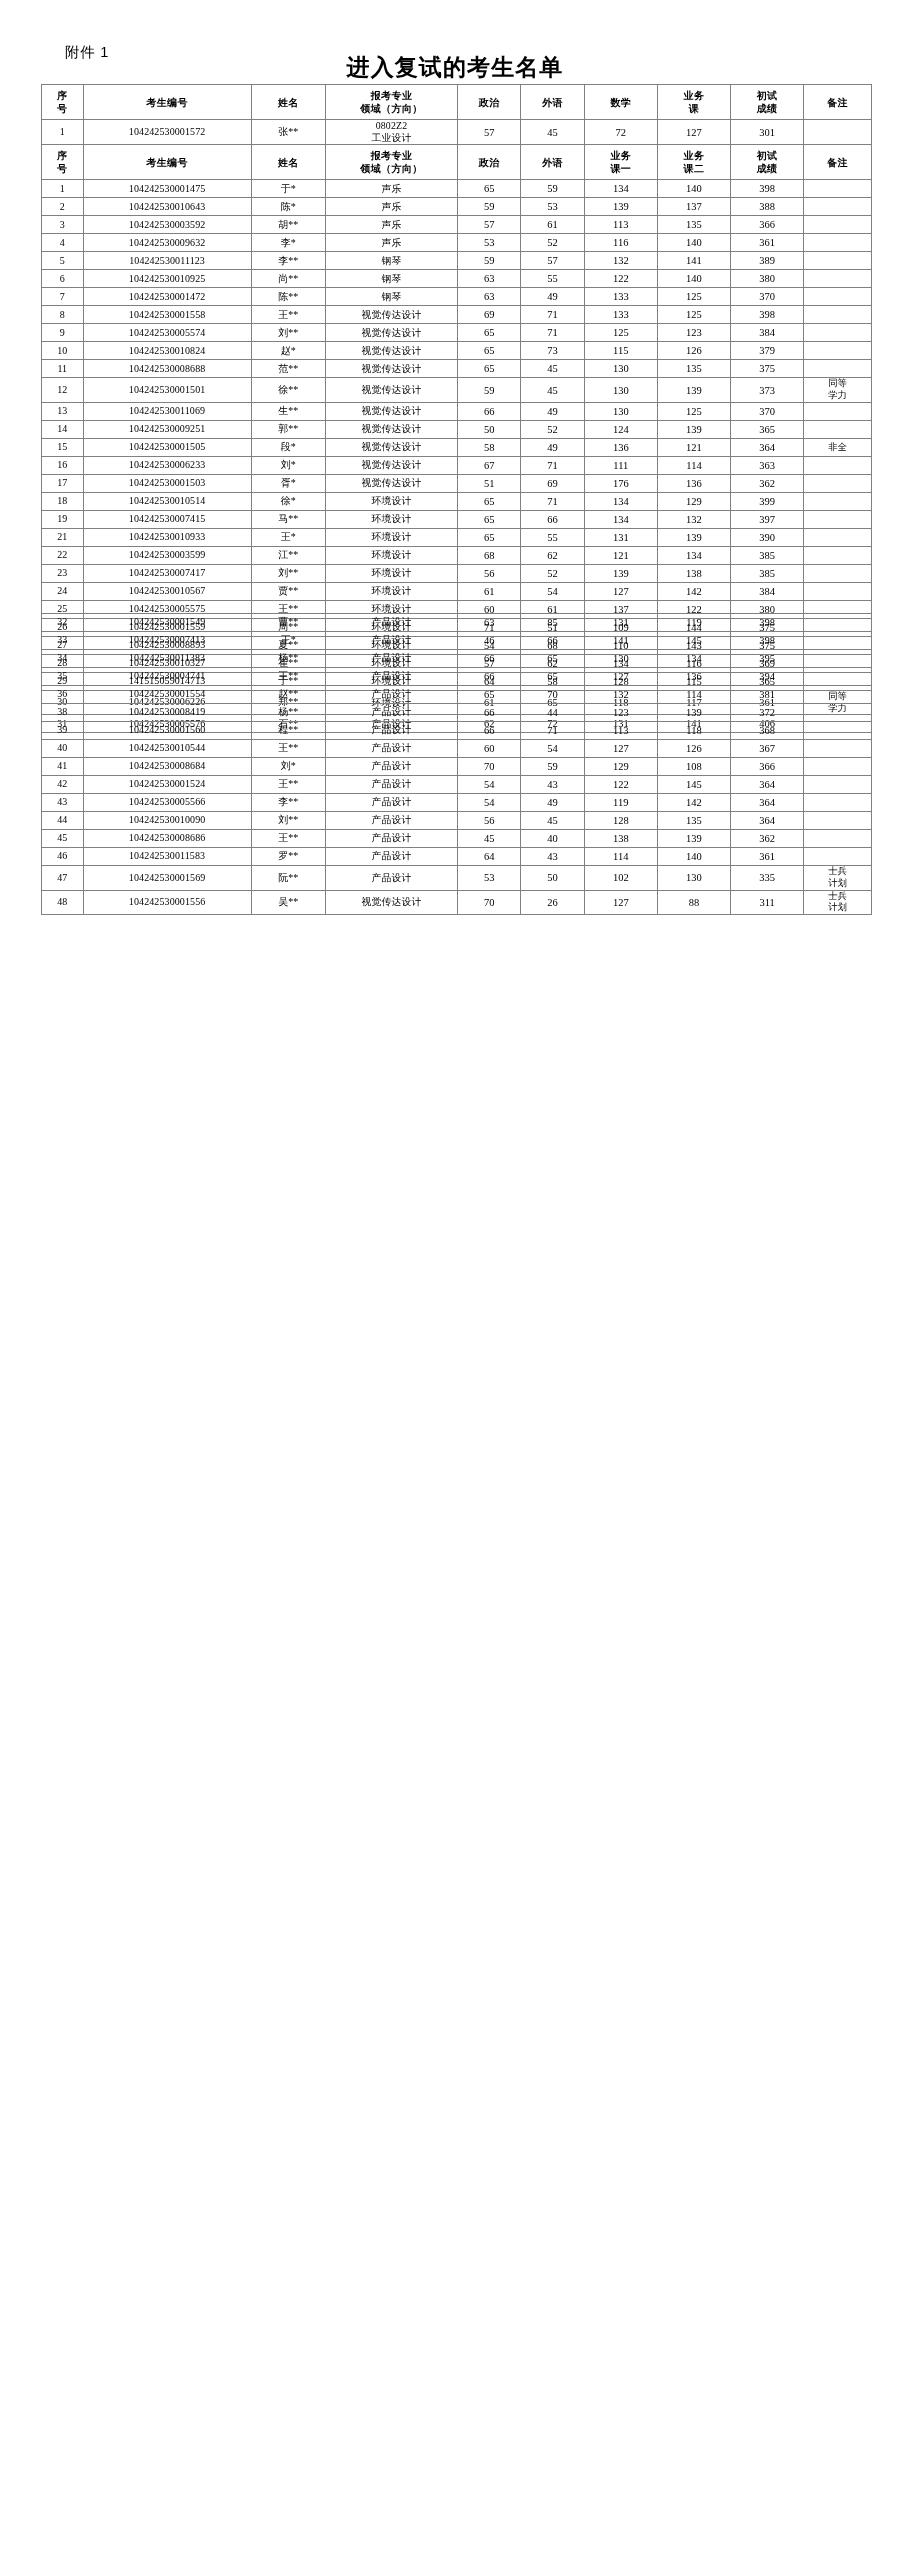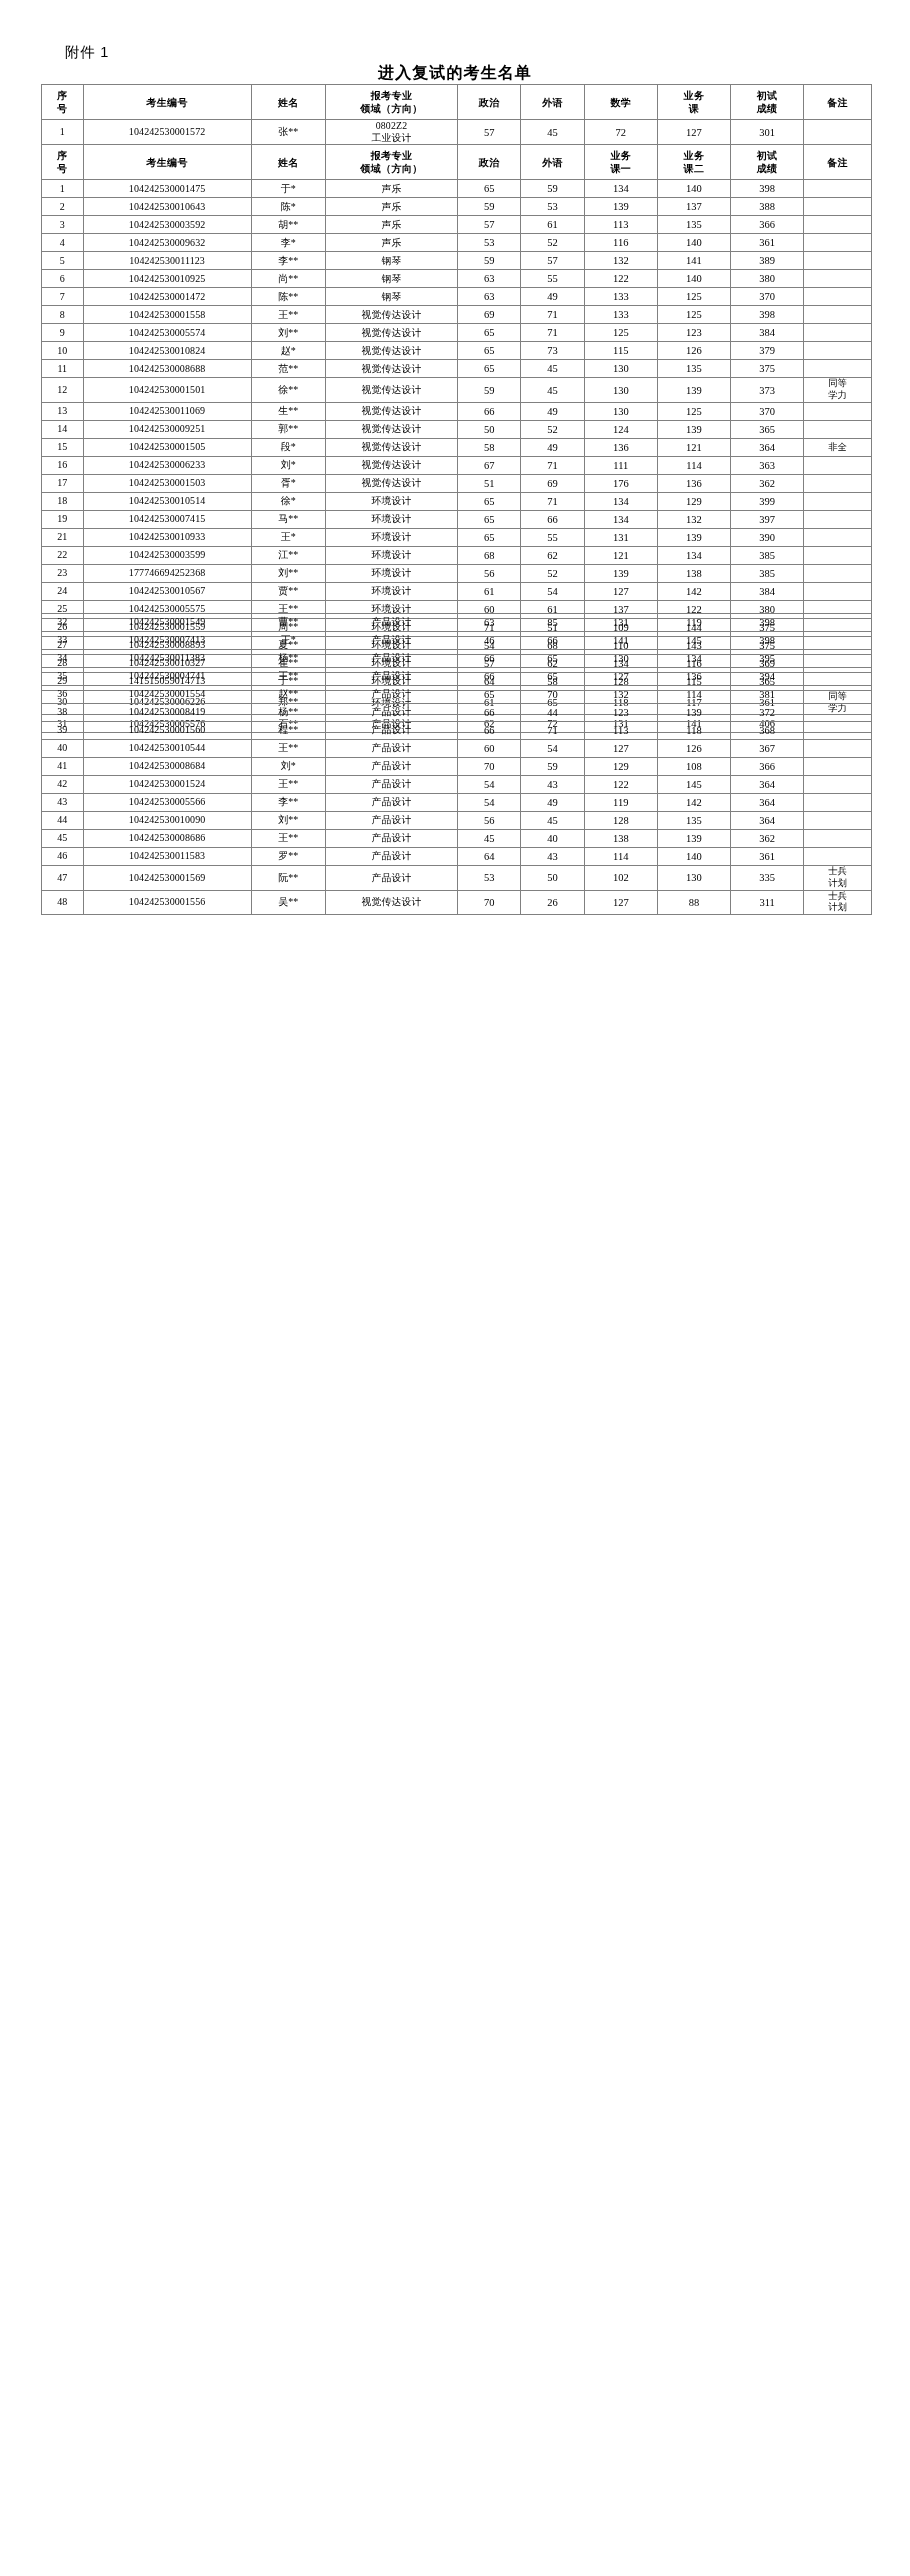--- a/index.html
+++ b/index.html
@@ -30,24 +30,24 @@
     font-size: 14.5px;
     letter-spacing: 0.7px;
     font-family: Liberation Sans, sans-serif;
     margin-left: 8px;
   }
 
   
   .doc-title {
     position: absolute;
     left: 0;
-    top: 63px;
+    top: 52px;
     width: 910px;
     text-align: center;
-    font-size: 16px;
+    font-size: 23px;
     font-weight: bold;
     letter-spacing: 1.1px;
     font-family: "Liberation Serif", "DejaVu Serif", serif;
   }
 
   
   .tbl-wrap {
     position: absolute;
     left: 41px;
     width: 831px;
@@ -442,21 +442,21 @@
             <td class="majorcell">环境设计</td>
             <td class="score">68</td>
             <td class="score">62</td>
             <td class="score">121</td>
             <td class="score">134</td>
             <td class="score">385</td>
             <td class="remark"></td>
           </tr>
           <tr>
             <td class="num">23</td>
-            <td class="idcell">177746694252368</td>
+            <td class="idcell">104242530007417</td>
             <td class="namecell">刘**</td>
             <td class="majorcell">环境设计</td>
             <td class="score">56</td>
             <td class="score">52</td>
             <td class="score">139</td>
             <td class="score">138</td>
             <td class="score">385</td>
             <td class="remark"></td>
           </tr>
           <tr>

